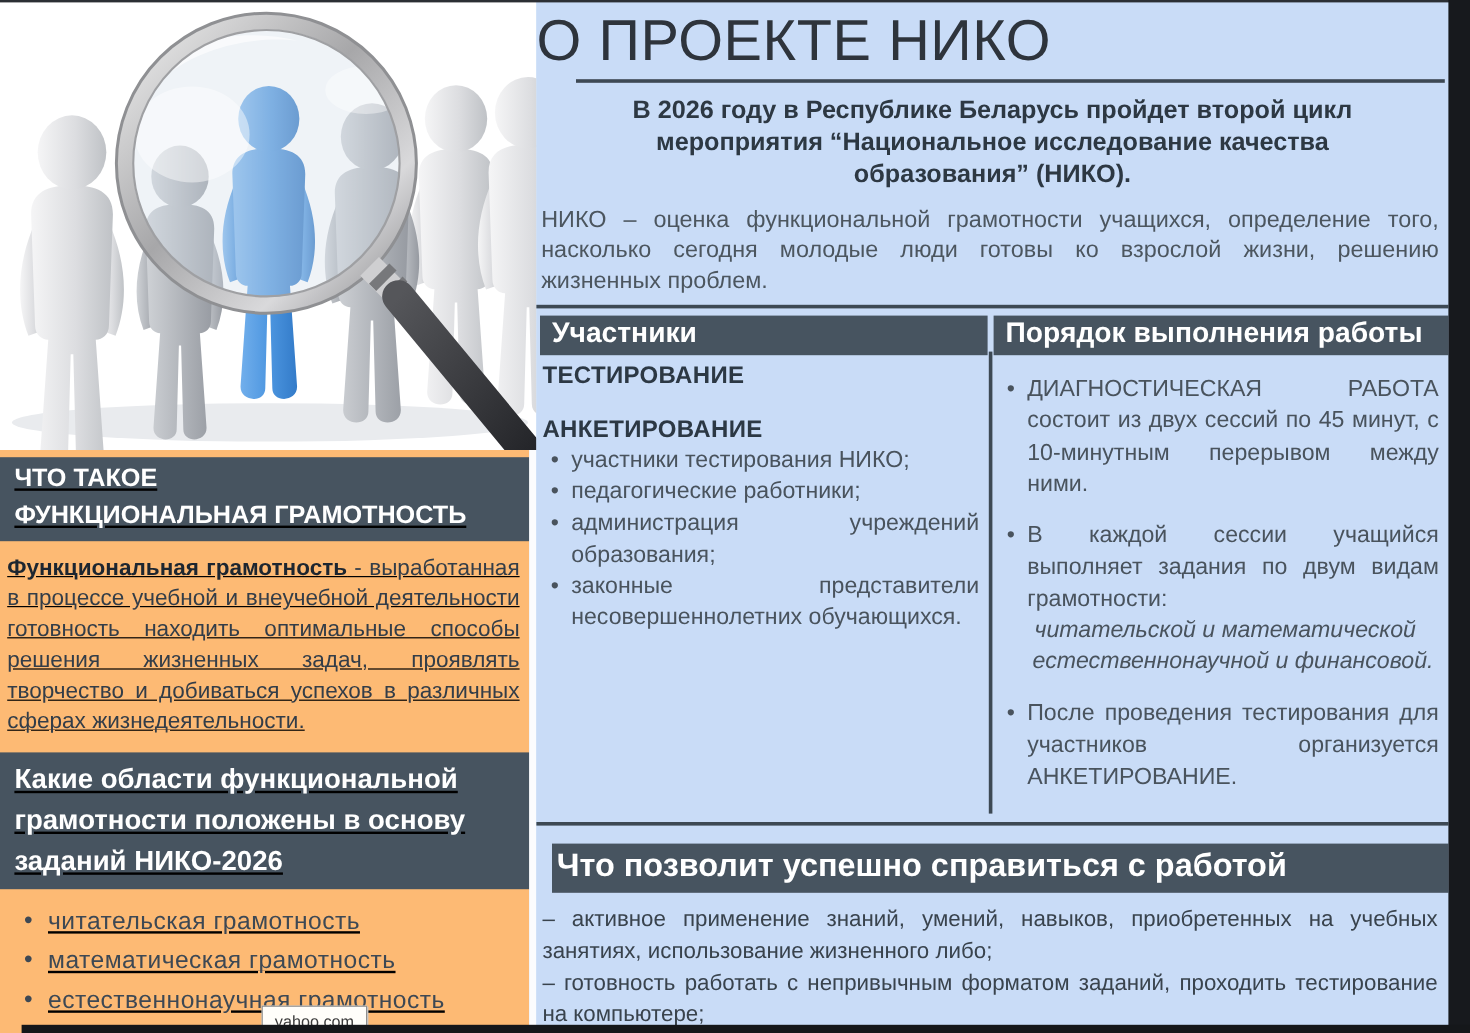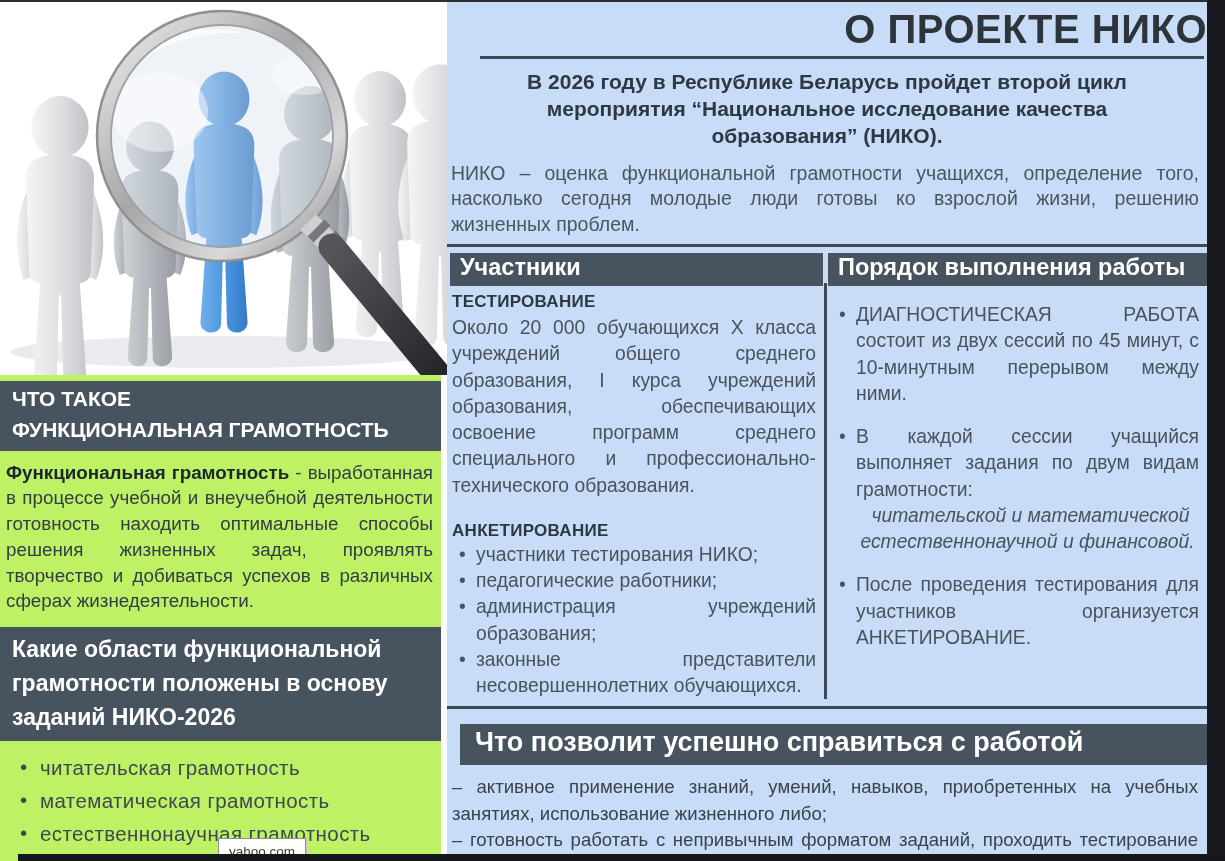--- a/index.html
+++ b/index.html
@@ -5,62 +5,62 @@
   * { margin:0; padding:0; box-sizing:border-box; }
   body { font-family:"Liberation Sans", sans-serif; background:#e8e8e8; }
 
   .stage { position:relative; width:1225px; height:861px; background:#c9dcf7; overflow:hidden; }
 
   
   .photo { position:absolute; left:0; top:0; width:447px; height:375px; background:#ffffff; overflow:hidden; }
   .photo svg { display:block; }
 
   
-  .left-col { position:absolute; left:0; top:375px; width:441px; height:486px; background:#bef264; }
+  .left-col { position:absolute; left:0; top:375px; width:441px; height:486px; background:#fdba74;text-decoration:underline; }
   .vgap { position:absolute; left:441px; top:375px; width:6px; height:486px; background:#fbfcfe; }
 
   .bar { background:#475460; color:#ffffff; font-weight:bold; }
   .bar-left1 { margin-top:6px; padding:3px 12px 5px 12px; font-size:21px; line-height:1.47; }
   .defn { margin:9px 8px 0 6px; font-size:18.8px; line-height:1.37; color:#333d48; text-align:justify; }
   .defn b { color:#1d2630; }
   .bar-left2 { margin-top:13px; padding:5px 14px 7px 12px; font-size:23px; line-height:1.48; }
   .areas { list-style:none; margin:14px 0 0 14px; }
   .areas li { position:relative; padding-left:26px; font-size:20.5px; line-height:1.27; color:#3d4854; margin-bottom:7px; letter-spacing:0.4px; }
   .areas li::before { content:"•"; position:absolute; left:6px; top:-1px; }
 
   
   .panel { position:absolute; left:447px; top:0; width:760px; height:861px; background:#c9dcf7; }
-  .panel h1 { margin-top:7px; text-align:right; font-size:40px; font-weight:bold; letter-spacing:0.5px; color:#2e343c; }
+  .panel h1 { margin-top:7px; text-align:left; font-size:48px; font-weight:normal; letter-spacing:0.5px; color:#2e343c; }
   .rule { border-top:3px solid #3d4954; }
   .rule-title { margin:4px 3px 0 33px; }
   .subtitle { margin:10px 24px 0 24px; text-align:center; font-size:21px; font-weight:bold; line-height:1.28; color:#2d3843; }
   .intro { margin:11px 8px 0 4px; font-size:19.5px; line-height:1.31; color:#4c565f; text-align:justify; }
   .rule-full { margin-top:7px; }
 
   .cols { display:flex; margin-top:6px; align-items:stretch; }
   .colL { width:377px; }
   .vline { width:3px; background:#3d4954; margin-top:30px; }
   .colR { flex:1; }
   .hdr { font-size:23.5px; padding:1px 12px 5px 10px; }
   .colL .hdr { margin-left:3px; margin-right:1px; }
   .colR .hdr { margin-left:1px; }
   .colbody { padding:6px 8px 0 5px; }
-  .boldcap { font-size:17px; font-weight:bold; color:#2c3844; letter-spacing:0.3px; }
+  .boldcap { font-size:20px; font-weight:bold; color:#2c3844; letter-spacing:0.3px; }
   .coltext { margin-top:3px; font-size:19.3px; line-height:1.36; color:#49535d; text-align:justify; }
   .mt { margin-top:22px; }
   .dots { list-style:none; margin-top:1px; }
   .dots li { position:relative; padding-left:24px; font-size:19.3px; line-height:1.36; color:#49535d; text-align:justify; }
   .dots li::before { content:"•"; position:absolute; left:7px; }
   .spaced { margin-top:10px; }
   .spaced li { margin-bottom:17px; }
   .it { font-style:italic; }
-  .ind { margin-left:6px; text-align:center; }
+  .ind { margin-left:6px; text-align:left; }
   .ctr { text-align:center; }
 
-  .success-bar { margin:15px 0 0 13px; font-size:27px; padding:3px 10px 7px 15px; }
+  .success-bar { margin:15px 0 0 13px; font-size:27px; padding:3px 10px 7px 4px; }
   .success-list { margin:9px 9px 0 5px; font-size:18.6px; line-height:1.42; color:#39434d; }
   .success-list .sline { text-align:justify; }
 
   
   .tooltip { position:absolute; left:218px; top:838px; background:#fffefa; border:1px solid #8f8f8f; box-shadow:1px 1px 0 #c9c9c9; padding:5px 10px 3px 10px; font-size:13.5px; color:#3a3a3a; }
   .edge-right { position:absolute; right:0; top:0; width:18px; height:861px; background:#17191d; }
   .edge-bottom { position:absolute; left:18px; right:0; bottom:0; height:7px; background:#15171a; }
   .edge-top { position:absolute; left:0; right:0; top:0; height:2px; background:#2b2f34; }
 </style>
 </head>
@@ -154,21 +154,20 @@
     <div class="rule rule-title"></div>
     <h2 class="subtitle">В 2026 году в Республике Беларусь пройдет второй цикл мероприятия “Национальное исследование качества образования” (НИКО).</h2>
     <p class="intro">НИКО – оценка функциональной грамотности учащихся, определение того, насколько сегодня молодые люди готовы ко взрослой жизни, решению жизненных проблем.</p>
     <div class="rule rule-full"></div>
 
     <div class="cols">
       <div class="colL">
         <div class="bar hdr">Участники</div>
         <div class="colbody">
           <div class="boldcap">ТЕСТИРОВАНИЕ</div>
-          <p class="coltext">Около 20 000 обучающихся X класса учреждений общего среднего образования, I курса учреждений образования, обеспечивающих освоение программ среднего специального и профессионально-технического образования.</p>
           <div class="boldcap mt">АНКЕТИРОВАНИЕ</div>
           <ul class="dots">
             <li>участники тестирования НИКО;</li>
             <li>педагогические работники;</li>
             <li>администрация учреждений образования;</li>
             <li>законные представители несовершеннолетних обучающихся.</li>
           </ul>
         </div>
       </div>
       <div class="vline"></div>

